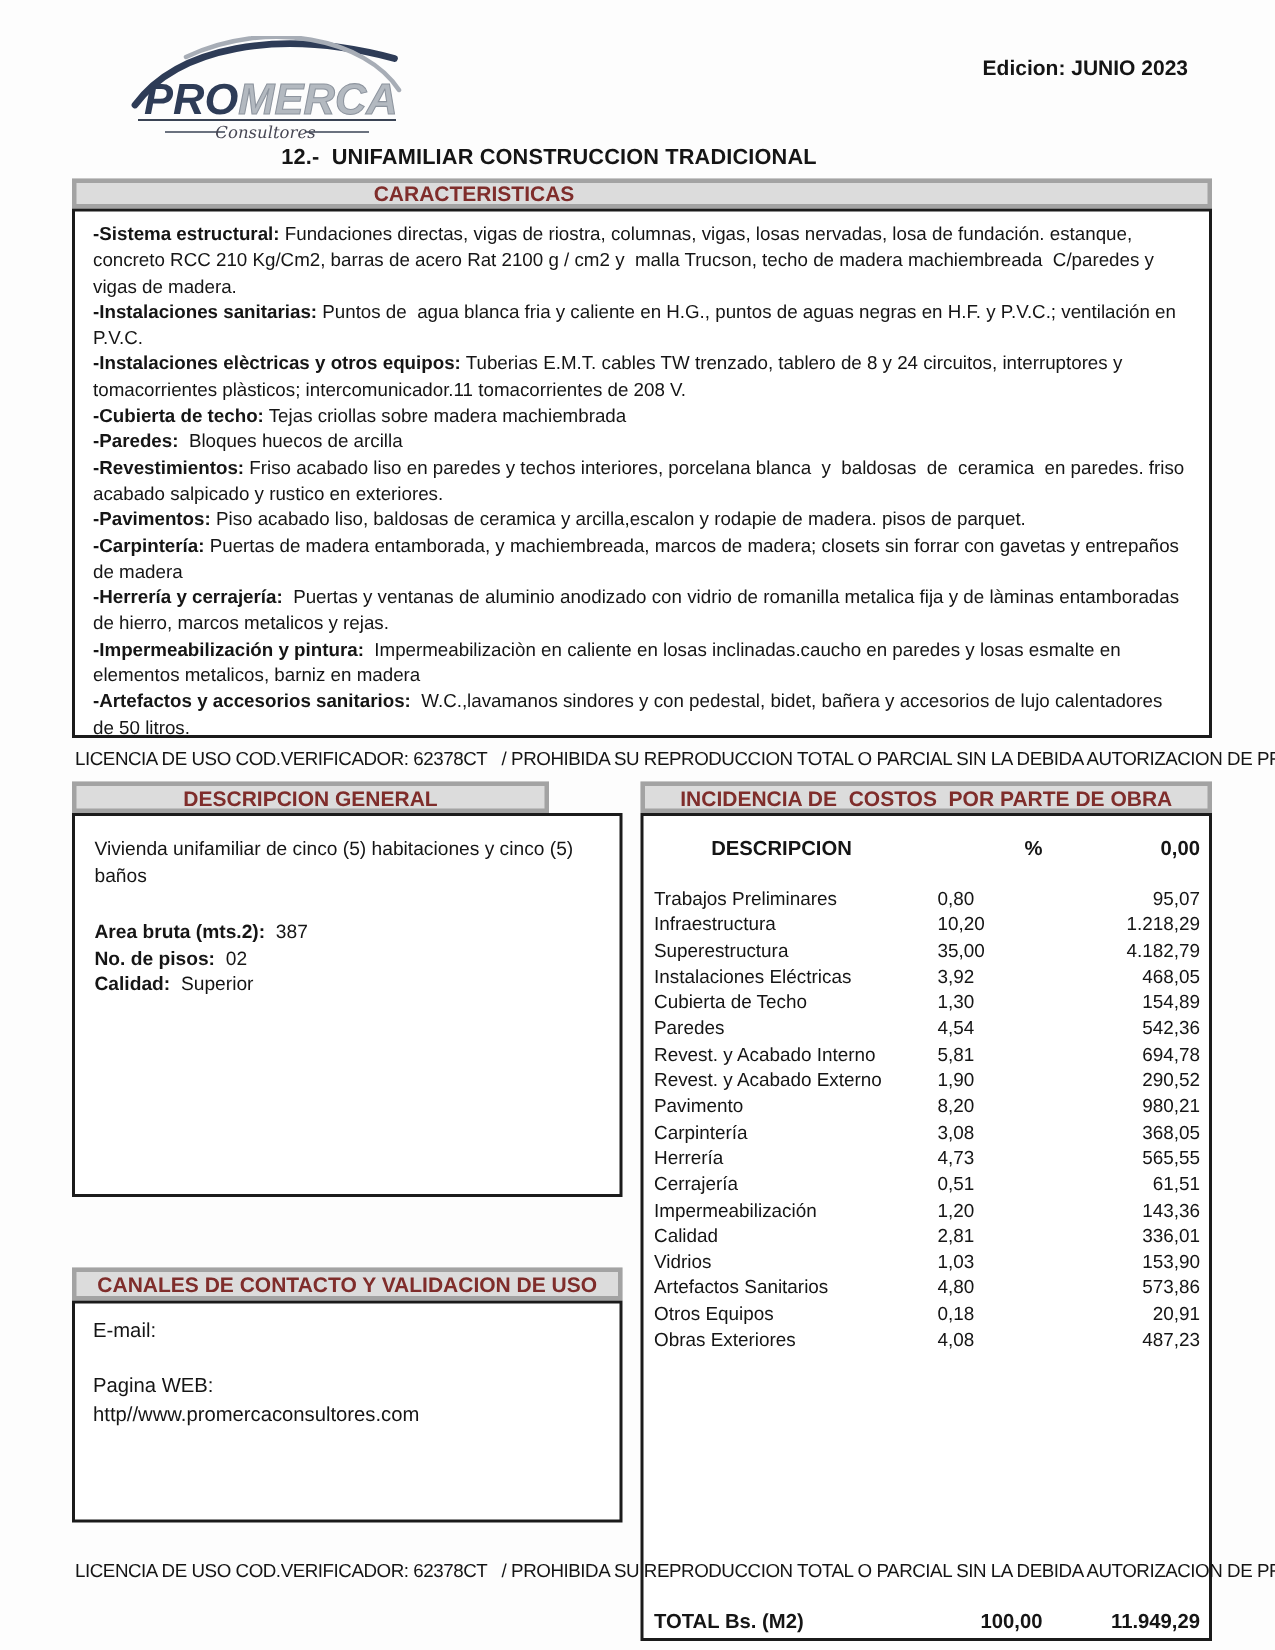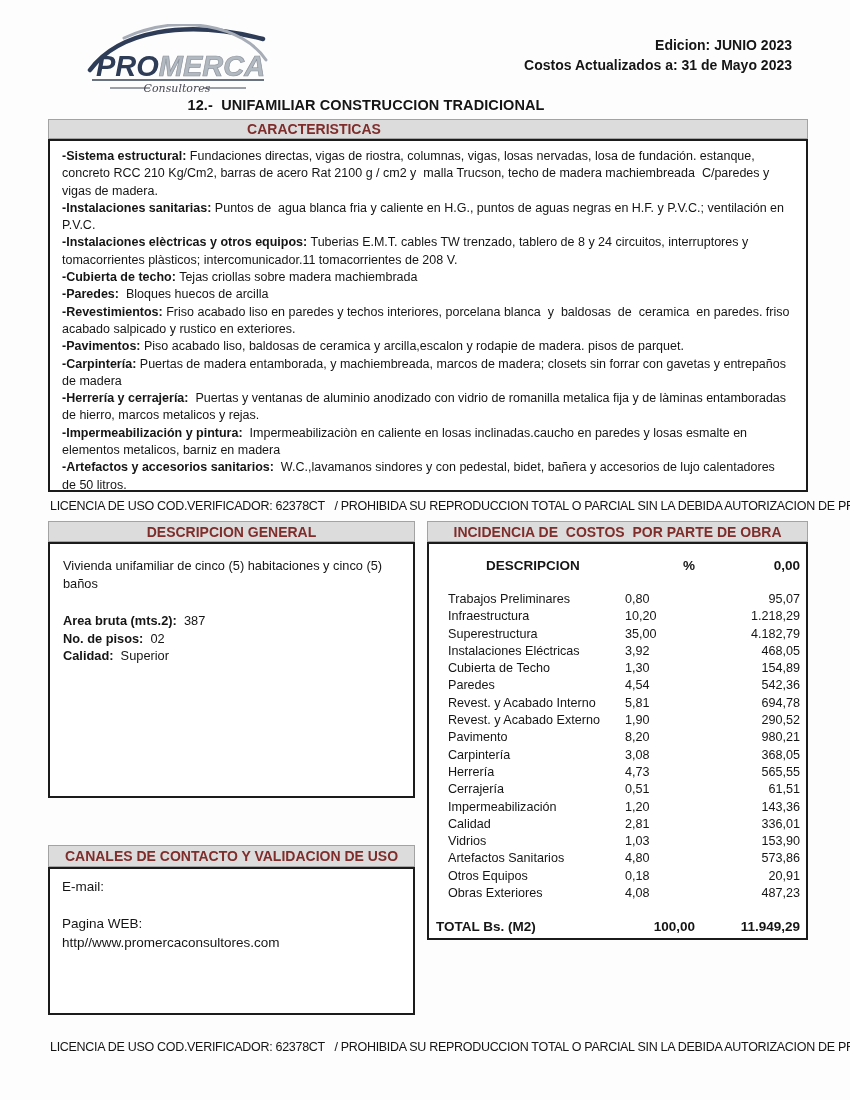--- a/index.html
+++ b/index.html
@@ -10,44 +10,44 @@
   }
   .abs { position:absolute; }
 
   
   #logo { left:84px; top:24px; width:186px; height:74px; }
   #edition { right:58px; top:36px; text-align:right; font-weight:bold; font-size:14px; line-height:19.5px; white-space:nowrap; }
   #page-title { left:30px; top:97px; width:672px; text-align:center; font-weight:bold; font-size:14.5px; letter-spacing:.1px; }
 
   
   .graybar {
-    background:#dcdcdc; border:1px solid #a3a3a3; color:#7f2d2b;
+    background:#dcdcdc; border:3px solid #a3a3a3; color:#7f2d2b;
     font-weight:bold; display:flex; align-items:center; font-size:14px;
   }
   .graybar .inner { text-align:center; width:100%; }
   #char-bar  { left:48px; top:119px; width:760px; height:20px; }
   #char-bar .inner { width:530px; }
-  #dg-bar  { left:48px;  top:521px; width:367px; height:21px; }
+  #dg-bar  { left:48px;  top:521px; width:318px; height:21px; }
   #inc-bar { left:427px; top:521px; width:381px; height:21px; }
   #ct-bar  { left:48px;  top:845px; width:367px; height:22px; }
 
   
   .box { border:2px solid #1b1b1b; background:#fff; }
   #char-box { left:48px; top:139px; width:760px; height:353px; padding:7px 14px 0 12px; font-size:12.5px; line-height:17.3px; }
   .char-item b { font-weight:bold; }
 
   .license { left:50px; font-size:12.5px; letter-spacing:-.3px; white-space:nowrap; color:#141414; }
   #license-top { top:499px; }
   #license-bottom { top:1040px; }
 
   #dg-box { left:48px; top:542px; width:367px; height:256px; padding:13px 13px 0 13px; font-size:12.8px; line-height:18px; }
   .dg-intro { margin-bottom:19px; }
   .dg-field { line-height:17.5px; }
 
-  #inc-box { left:427px; top:542px; width:381px; height:398px; padding:14px 0 0 12px; font-size:12.6px; position:absolute; }
+  #inc-box { left:427px; top:542px; width:381px; height:552px; padding:14px 0 0 0; font-size:12.6px; position:absolute; }
   .inc-headrow { display:flex; padding:0 6px 0 7px; font-weight:bold; font-size:13.5px; margin-bottom:18px; }
   .inc-headrow .h-name { width:170px; text-align:center; }
   .inc-headrow .h-pct  { flex:1; text-align:right; }
   .inc-headrow .h-val  { width:105px; text-align:right; }
   .inc-row { display:flex; padding:0 6px 0 7px; line-height:17.3px; }
   .inc-row .r-name { flex:1; }
   .inc-row .r-pct  { width:70px; text-align:left; }
   .inc-row .r-val  { width:105px; text-align:right; }
   #inc-total { position:absolute; left:0; right:0; bottom:4px; display:flex; padding:0 6px 0 7px; font-weight:bold; font-size:13.5px; }
   #inc-total .r-name { flex:1; }
@@ -67,21 +67,20 @@
     <path d="M40,14 C95,-12 160,2 182,36" fill="none" stroke="#a7adb6" stroke-width="3" stroke-linecap="round"></path>
     <text x="12" y="52" font-family="Liberation Sans, sans-serif" font-style="italic" font-weight="bold" font-size="29"><tspan fill="#2e3c57">PRO</tspan><tspan fill="#b3b9c0" stroke="#8d949e" stroke-width="0.7">MERCA</tspan></text>
     <line x1="8" y1="56" x2="180" y2="56" stroke="#3a4354" stroke-width="1.3"></line>
     <line x1="26" y1="64" x2="66" y2="64" stroke="#3a4354" stroke-width="1"></line>
     <line x1="120" y1="64" x2="162" y2="64" stroke="#3a4354" stroke-width="1"></line>
     <text x="93" y="68" text-anchor="middle" font-family="DejaVu Serif, serif" font-style="italic" font-size="11" fill="#474754">Consultores</text>
   </svg>
 
   <div id="edition" class="abs">
     <div>Edicion: JUNIO 2023</div>
-    <div>Costos Actualizados a: 31 de Mayo 2023</div>
   </div>
 
   <div id="page-title" class="abs">12.-&nbsp; UNIFAMILIAR CONSTRUCCION TRADICIONAL</div>
 
   <div id="char-bar" class="abs graybar">
     <div class="inner">CARACTERISTICAS</div>
   </div>
   <div id="char-box" class="abs box">
 
       <div class="char-item"><b>-Sistema estructural:</b> <span>Fundaciones directas, vigas de riostra, columnas, vigas, losas nervadas, losa de fundación. estanque, concreto RCC 210 Kg/Cm2, barras de acero Rat&nbsp;2100 g / cm2 y&nbsp; malla Trucson, techo de madera machiembreada&nbsp; C/paredes y vigas de madera.</span></div>

